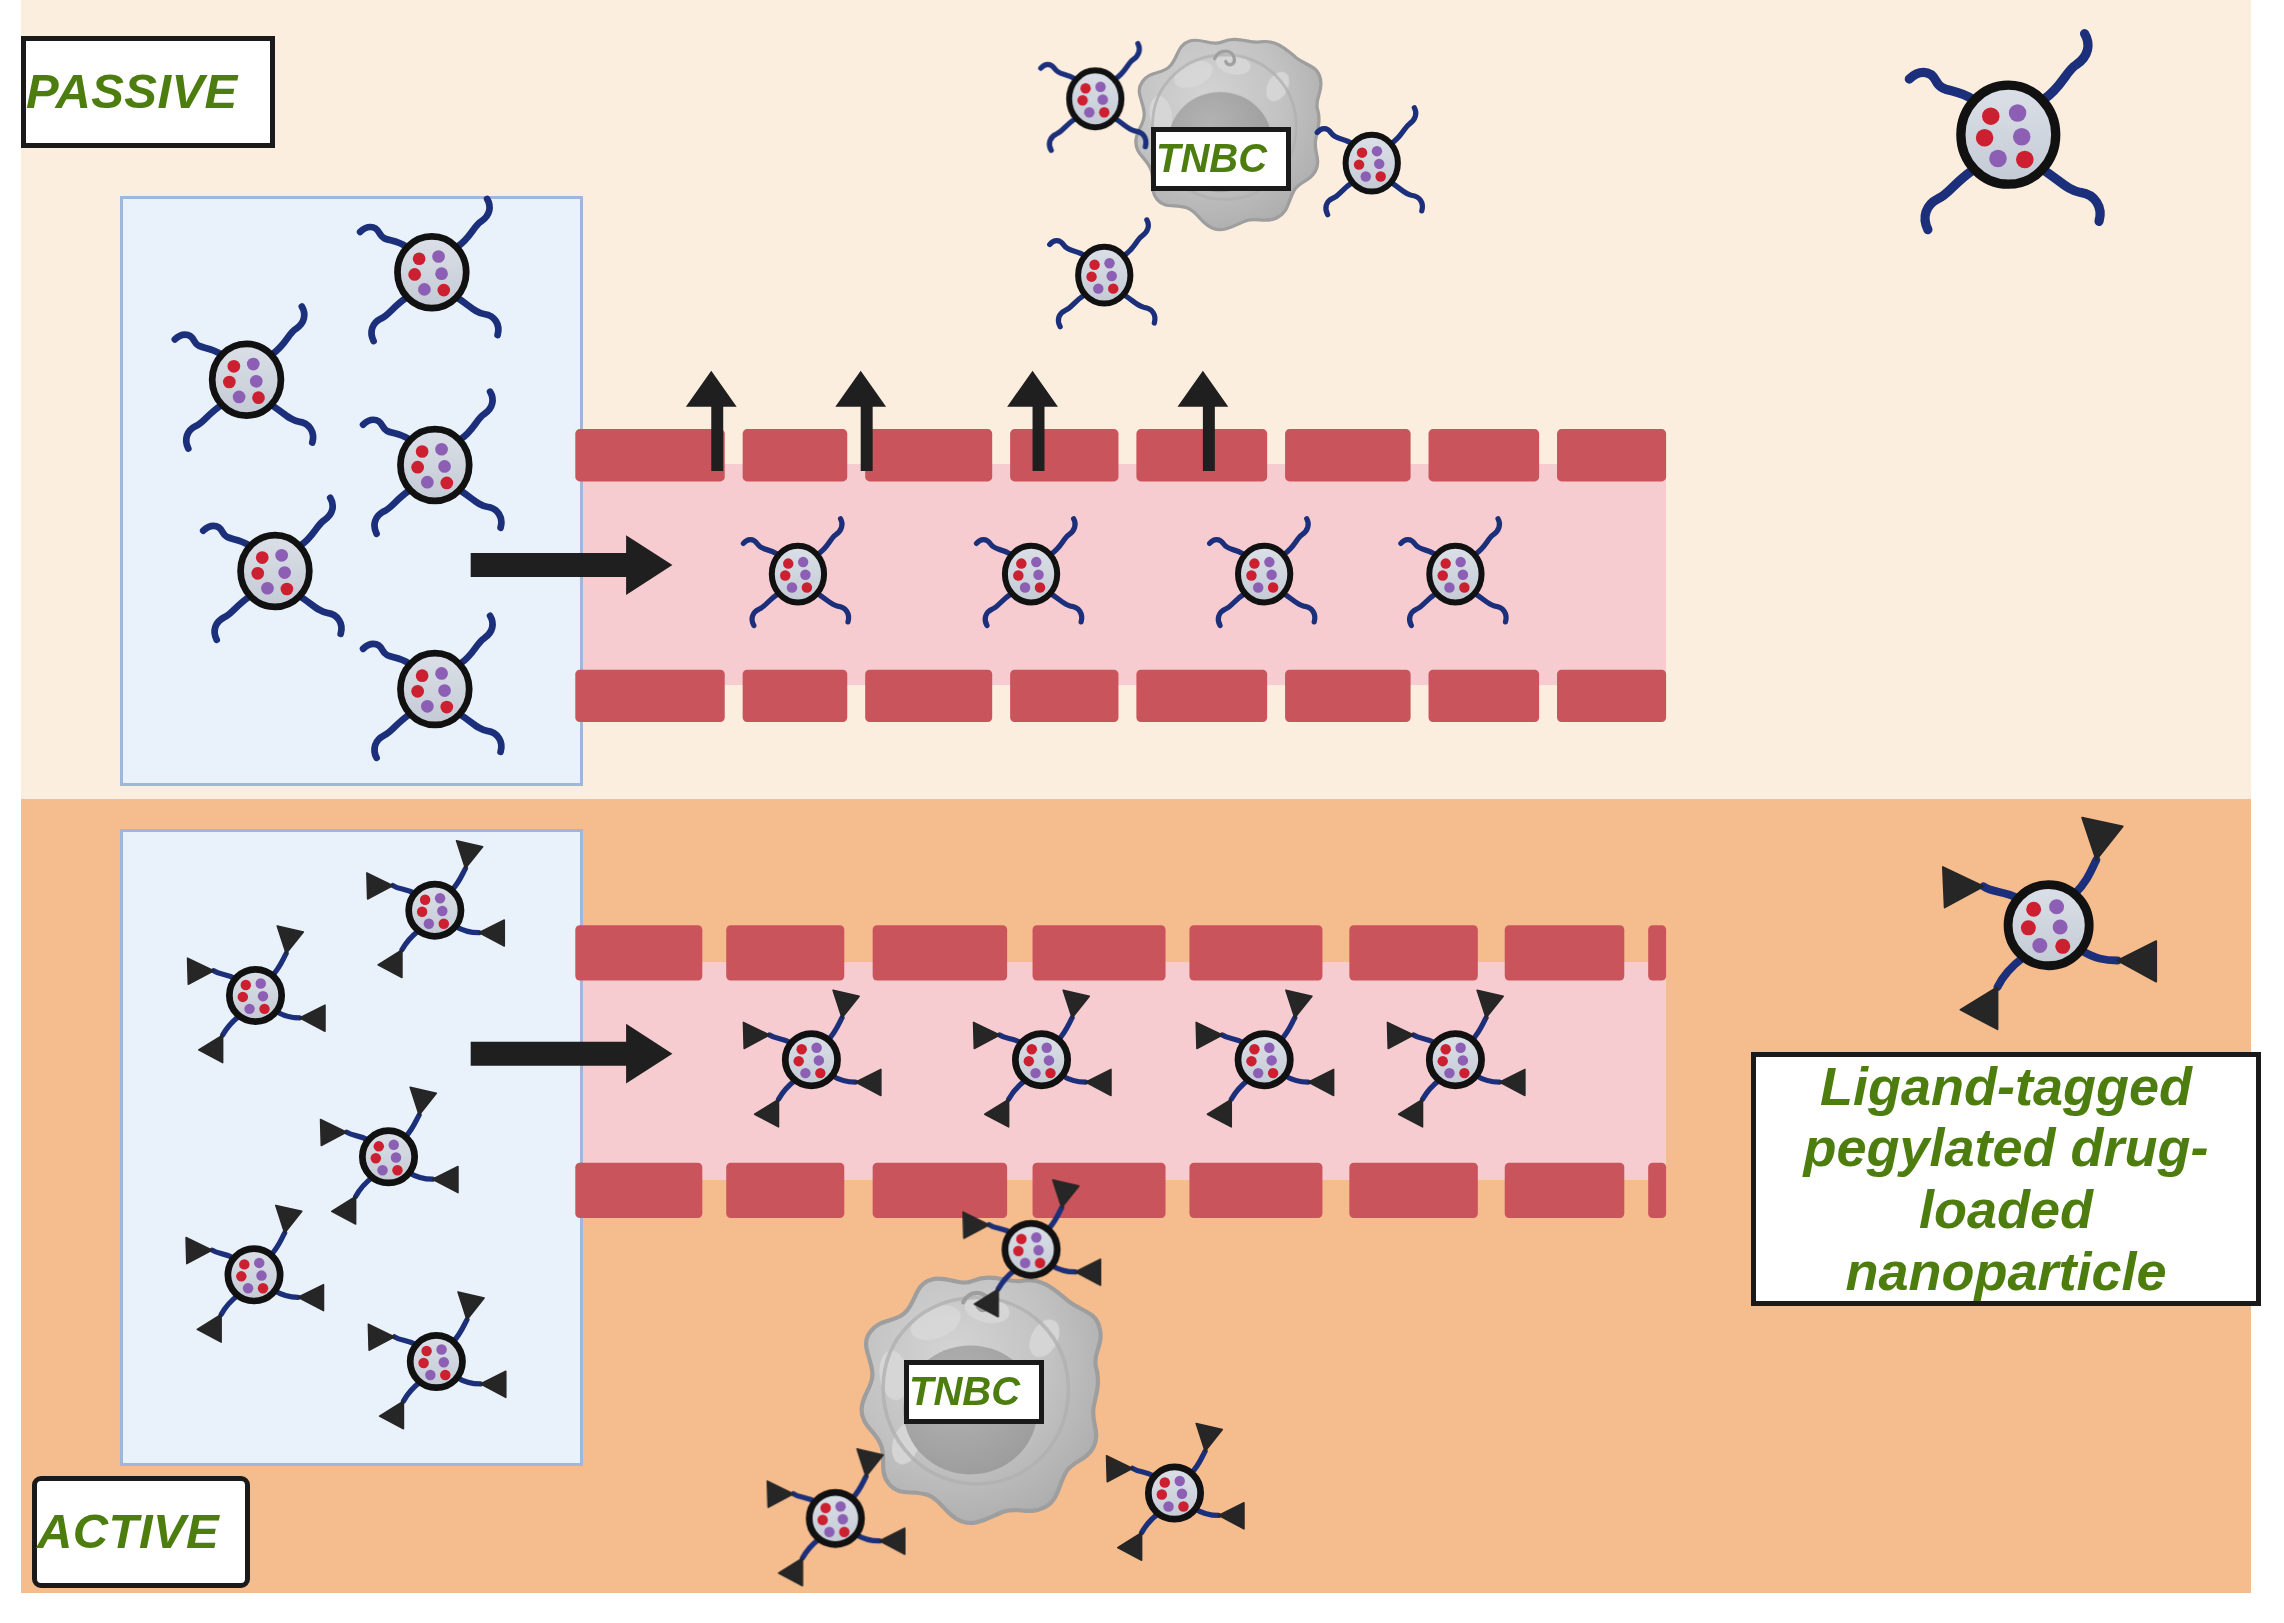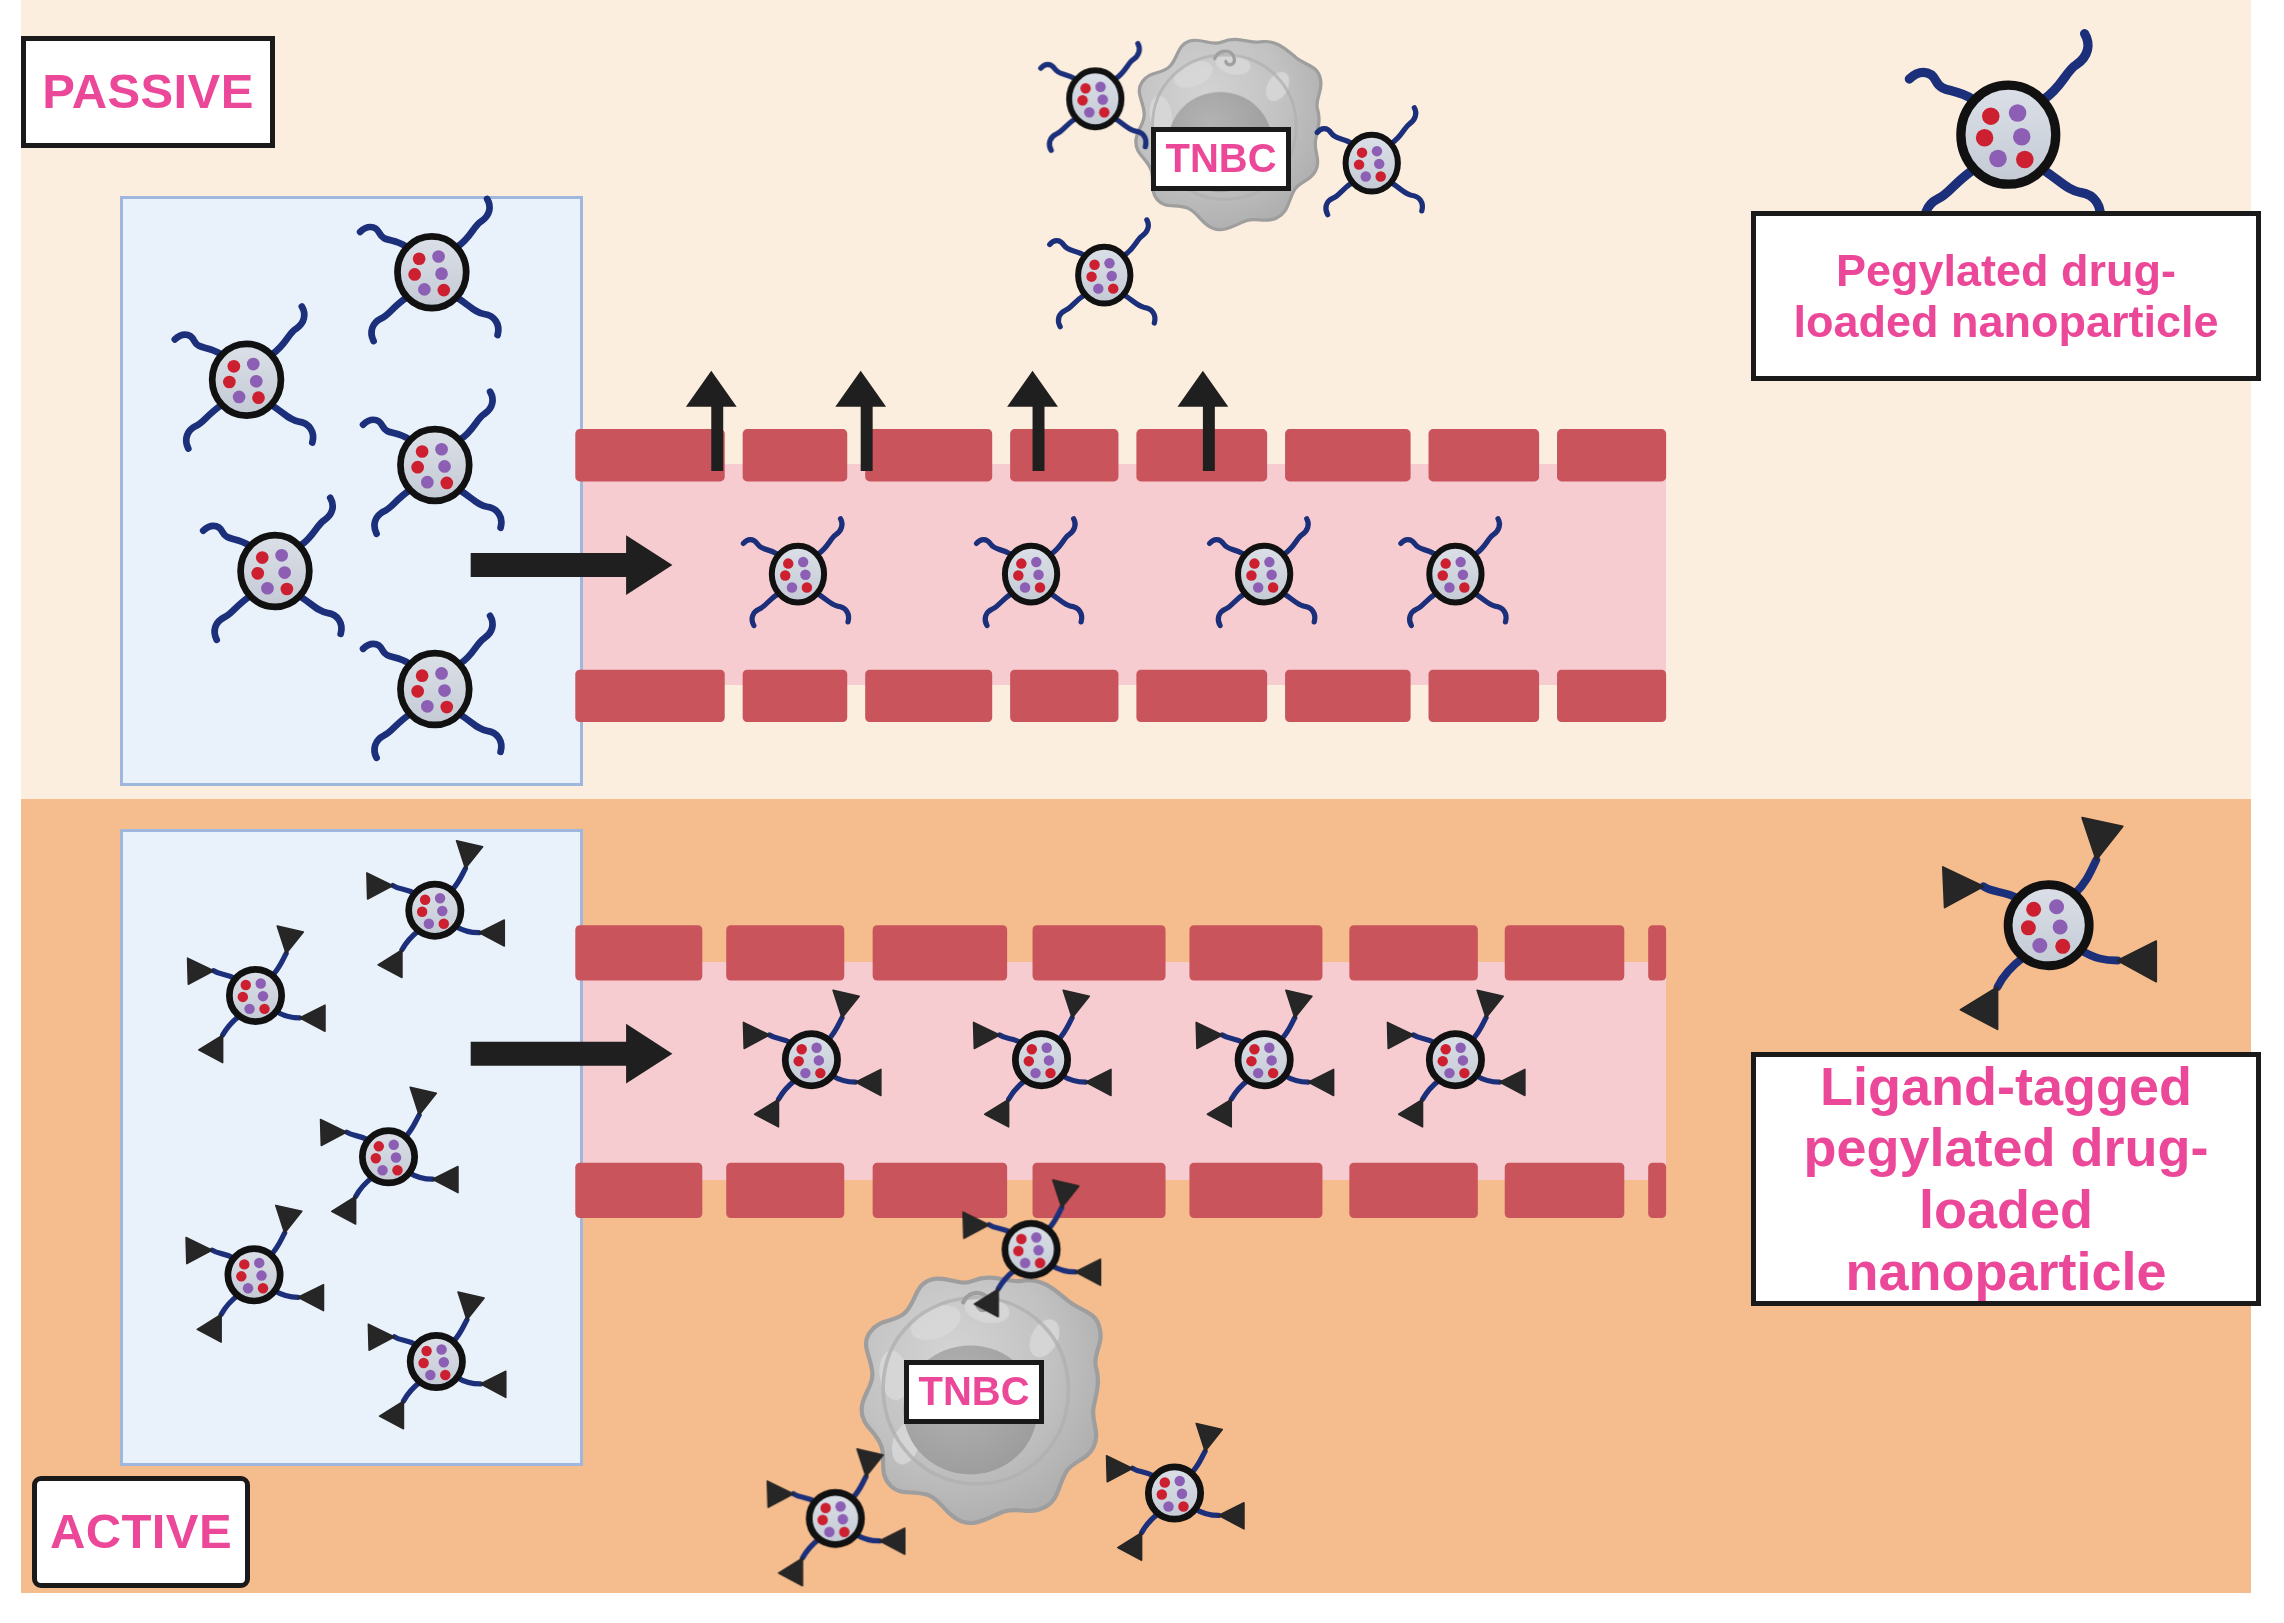--- a/index.html
+++ b/index.html
@@ -17,26 +17,27 @@
   .panel{position:absolute;left:21px;width:2230px;overflow:hidden;}
   #panel-passive{top:0px;height:799px;background:#FCEEDE;}
   #panel-active{top:799px;height:794px;background:#F5BC8D;}
 
   
   .labelbox{
     position:absolute;
     background:#ffffff;
     border:5.2px solid #1a1a1a;
     box-sizing:border-box;
-    display:flex;align-items:center;justify-content:center;
+    display:flex;align-items:center;justify-content:flex-start;
     text-align:center;
-    color:#ec4899;
+    color:#4d7c0f;
     font-weight:bold;
     line-height:1.14;
     z-index:40;
+    font-style:italic;
   }
 
   #box-passive{left:21px;top:36px;width:254px;height:112px;font-size:49px;letter-spacing:0.4px;}
   #box-active{left:32px;top:1476px;width:218px;height:112px;font-size:49px;letter-spacing:0.4px;border-radius:9px;}
 
   #box-epr{left:696px;top:263px;width:270px;height:82px;font-size:42px;border-width:4.5px;}
 
   #box-tnbc-top{left:1151px;top:127px;width:140px;height:64px;font-size:40px;border-width:5.2px;}
   #box-tnbc-bot{left:904px;top:1360px;width:140px;height:64px;font-size:40px;border-width:5.2px;}
 
@@ -357,23 +358,20 @@
 
 
   <div class="labelbox" id="box-tnbc-top">
     <span>TNBC</span>
   </div>
 
   <div class="labelbox" id="box-tnbc-bot">
     <span>TNBC</span>
   </div>
 
-  <div class="labelbox" id="legend-passive">
-    <span>Pegylated drug-loaded nanoparticle</span>
-  </div>
 
   <div class="labelbox" id="legend-active">
     <span>Ligand-tagged pegylated drug-loaded nanoparticle</span>
   </div>
 
   <span class="sr">Passive versus active targeting of drug-loaded nanoparticles to triple-negative breast cancer</span>
 </div>
 
 
 </body></html>

